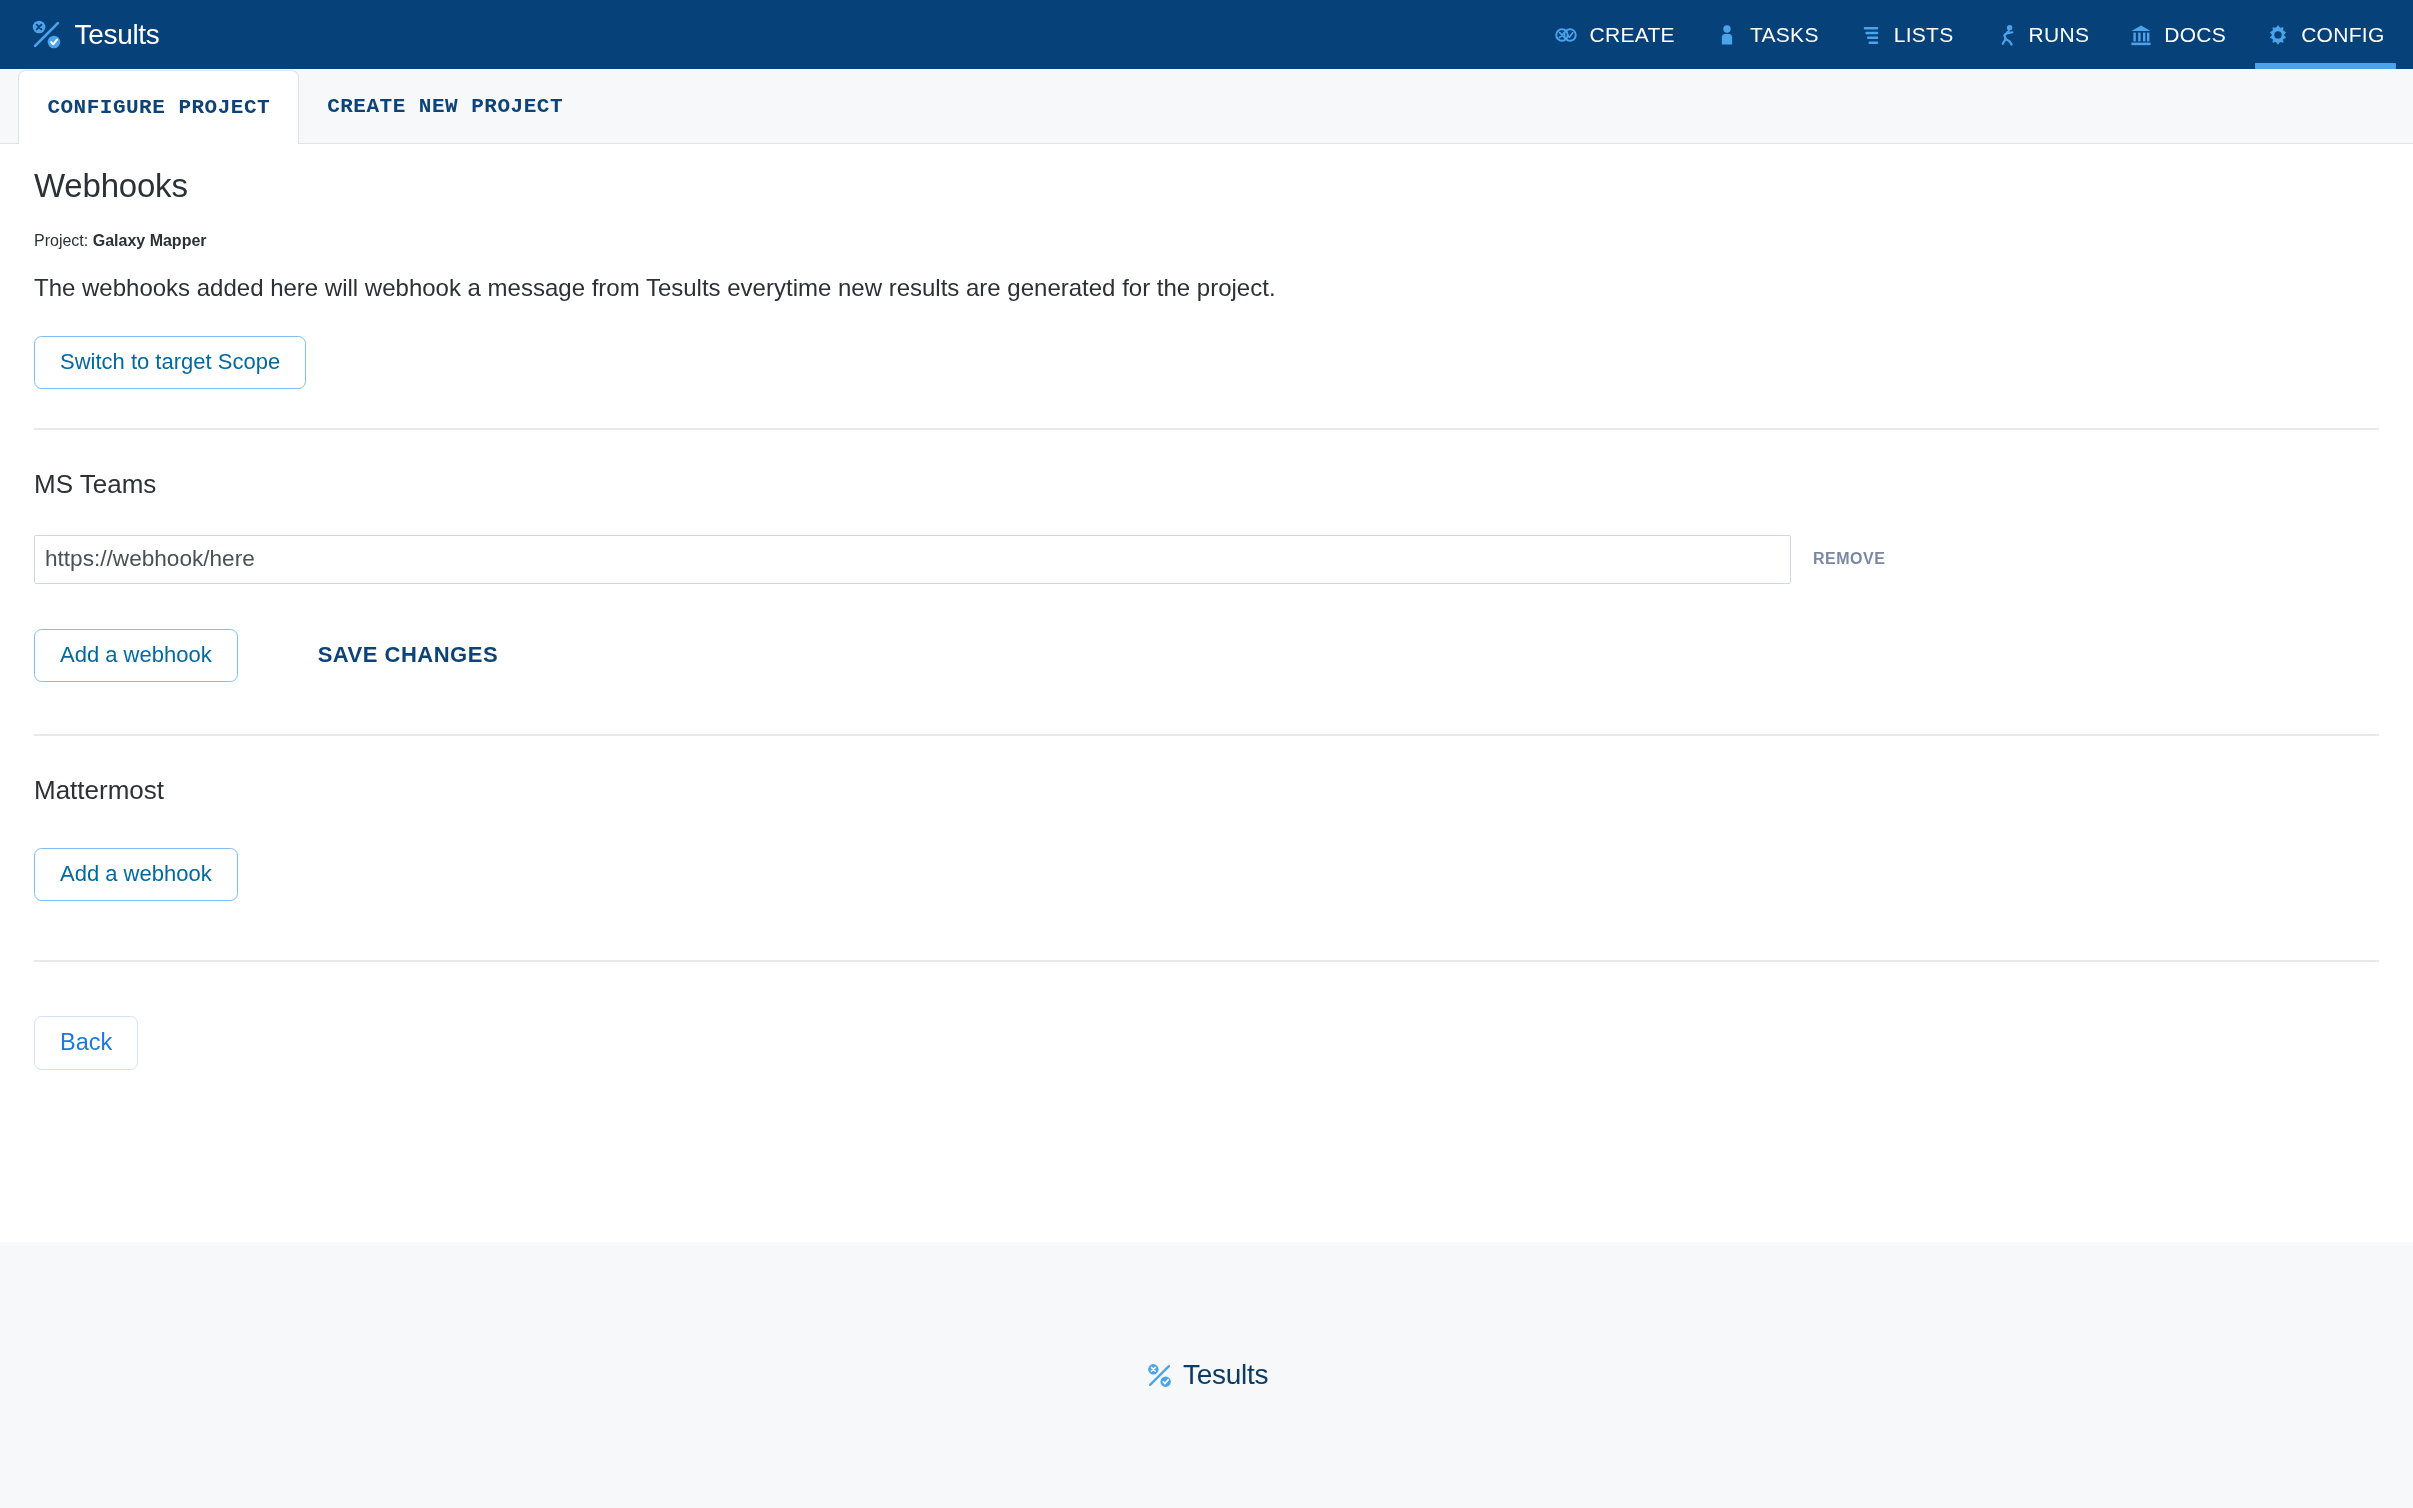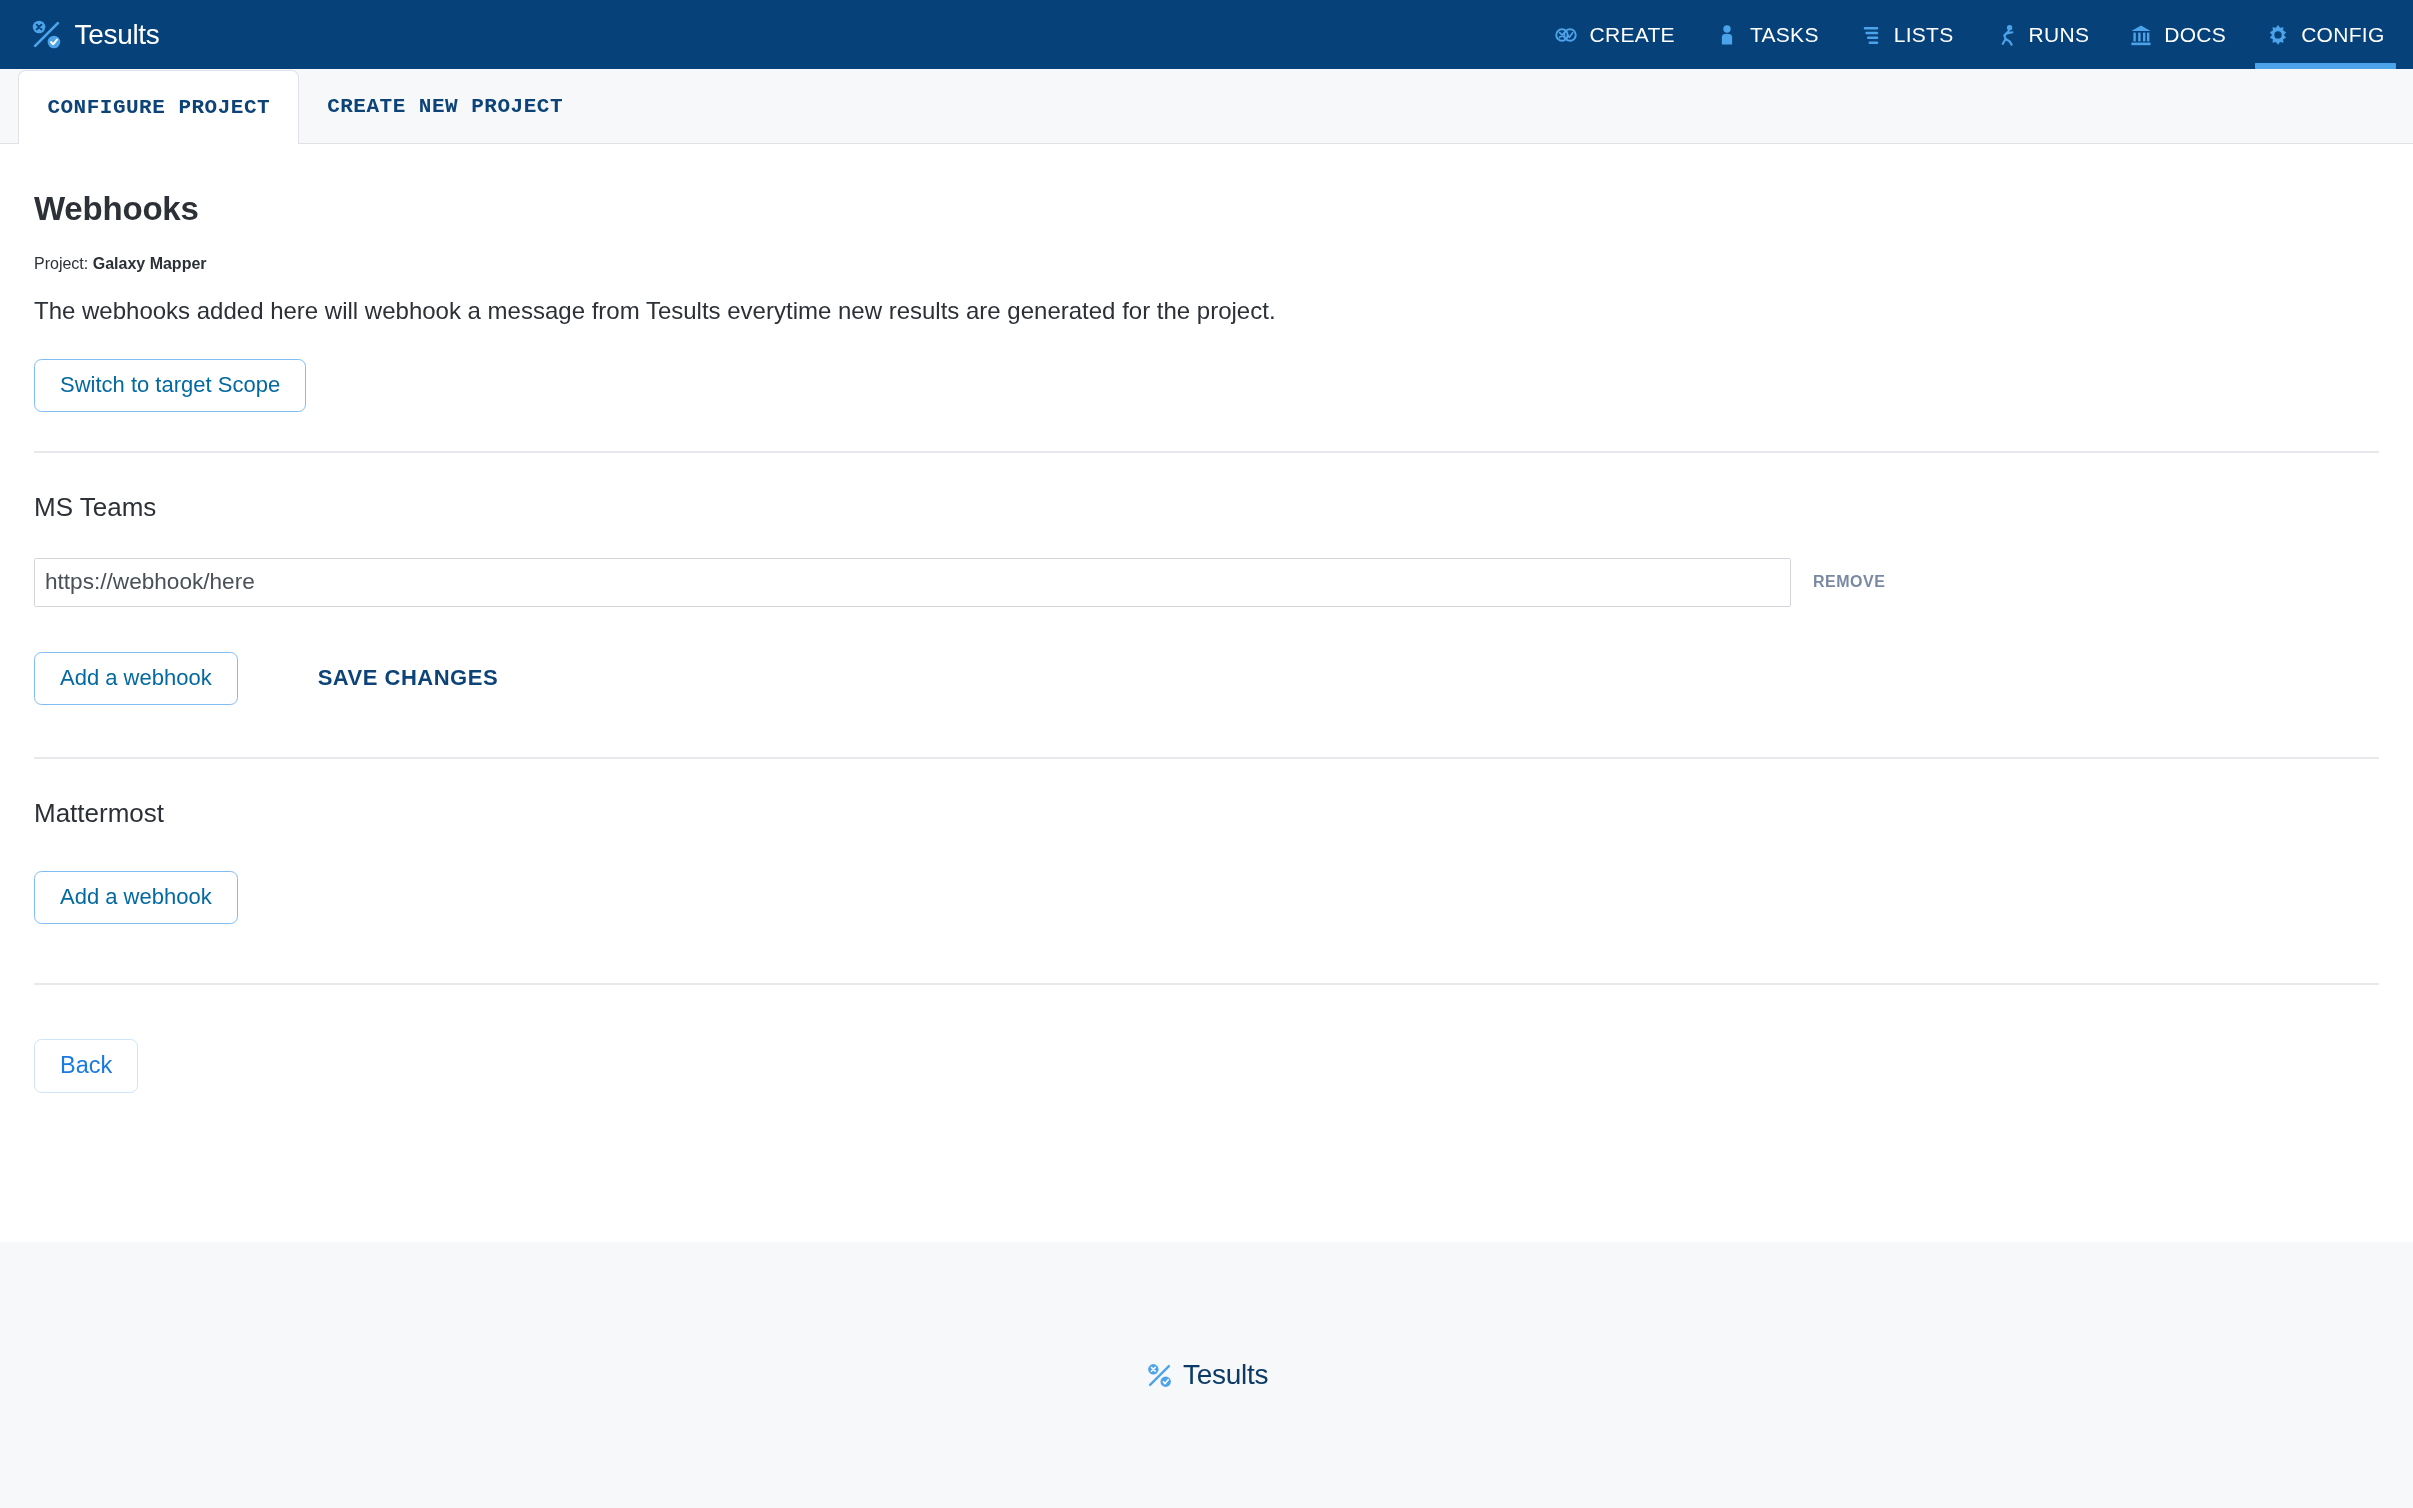--- a/index.html
+++ b/index.html
@@ -107,24 +107,24 @@
 
   
   .main {
     flex: 1 1 auto;
     background: #ffffff;
     padding: 0 34px;
     position: relative;
   }
   .h1-webhooks {
     font-size: 33px;
-    font-weight: 700;
+    font-weight: 400;
     color: #2c3137;
     letter-spacing: -0.2px;
-    margin-top: 46px;
+    margin-top: 23px;
   }
   .project-line {
     font-size: 16px;
     color: #2c3137;
     margin-top: 27px;
     font-weight: 400;
   }
   .project-line b { font-weight: 700; }
   .desc {
     font-size: 24px;

